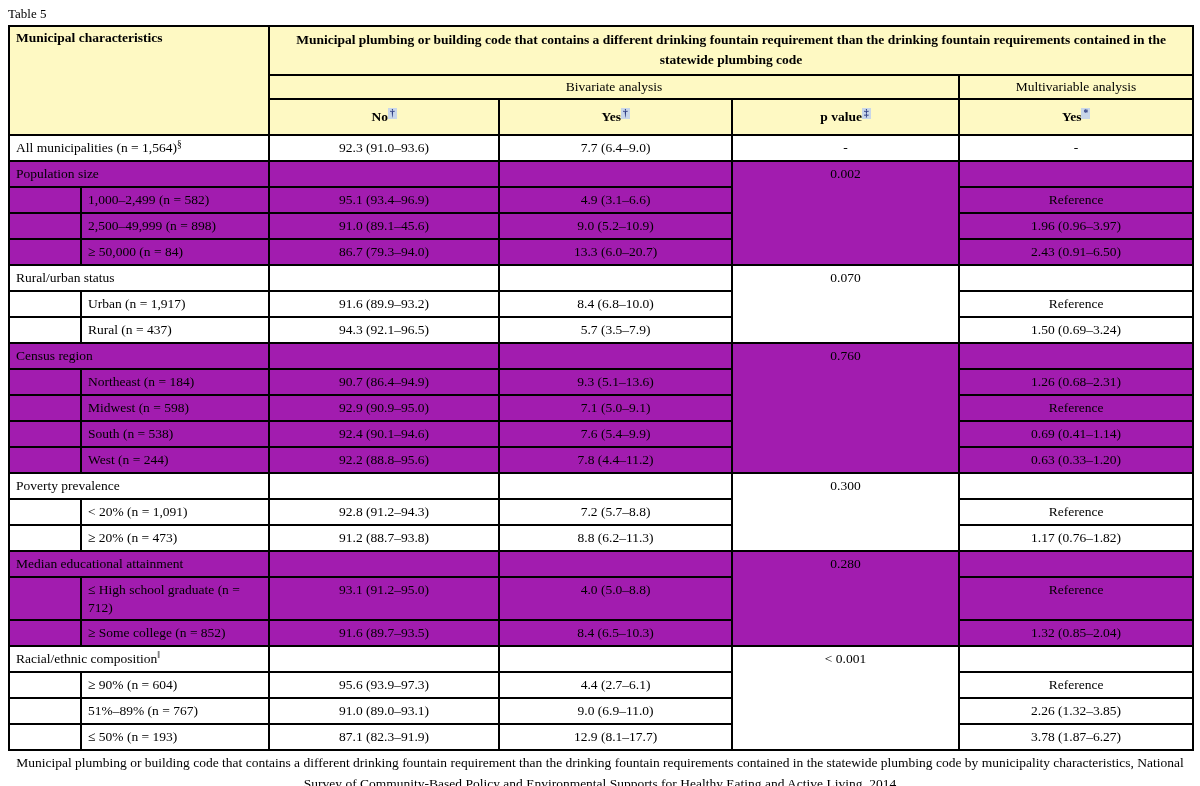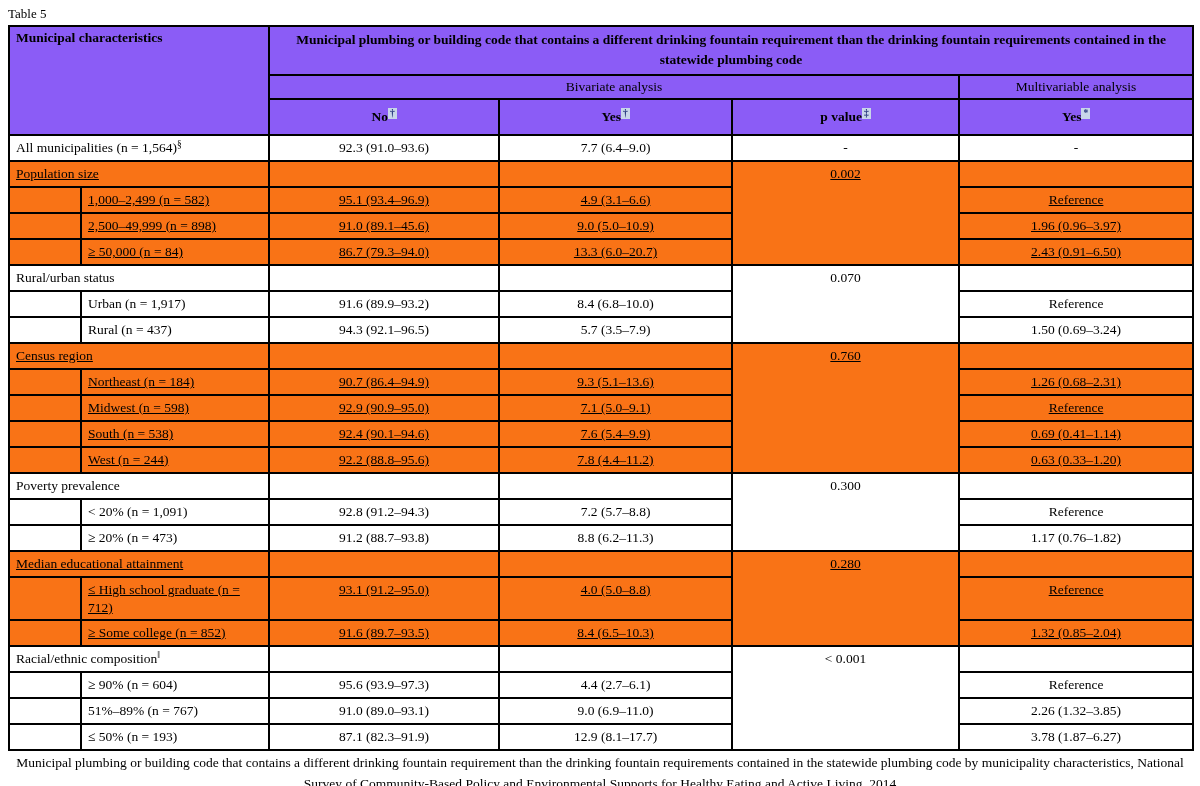--- a/index.html
+++ b/index.html
@@ -19,39 +19,39 @@
     table-layout: fixed;
     width: 1184px;
     margin-left: 8px;
   }
   table.main th, table.main td {
     border: 2px solid #000;
     font-size: 13.5px;
     padding: 3px 6px;
     overflow: hidden;
   }
-  thead th { background: #8b5cf6; font-weight: bold; }
+  thead th { background: #fef9c3; font-weight: bold; }
   th.corner {
     text-align: left;
     vertical-align: top;
     padding-top: 5px;
   }
   th.span-title {
     text-align: center;
     vertical-align: top;
     height: 49px;
     padding: 5px 14px;
     line-height: 1.45;
   }
   th.analysis { text-align: center; height: 23px; font-weight: normal; }
   th.colhead { text-align: center; height: 36px; }
   tbody td { vertical-align: top; line-height: 1.3; }
   td.lbl { text-align: left; margin-left: 20px; }
   td.num { text-align: center; }
-  td.g { background: #f97316; text-decoration: underline; }
+  td.g { background: #a21caf; }
   tr.std td { height: 26px; }
   sup { font-size: 9.5px; line-height: 0; }
   sup.hl {
     background: #c8d6e9;
     color: #21307a;
     padding: 0 2px 1px 2px;
   }
   .caption {
     width: 1200px;
     text-align: center;
@@ -110,21 +110,21 @@
         <td class="lbl g"></td>
         <td class="lbl g">1,000–2,499 (n = 582)</td>
         <td class="num g">95.1 (93.4–96.9)</td>
         <td class="num g">4.9 (3.1–6.6)</td>
         <td class="num g">Reference</td>
       </tr>
       <tr class="std">
         <td class="lbl g"></td>
         <td class="lbl g">2,500–49,999 (n = 898)</td>
         <td class="num g">91.0 (89.1–45.6)</td>
-        <td class="num g">9.0 (5.0–10.9)</td>
+        <td class="num g">9.0 (5.2–10.9)</td>
         <td class="num g">1.96 (0.96–3.97)</td>
       </tr>
       <tr class="std">
         <td class="lbl g"></td>
         <td class="lbl g">≥ 50,000 (n = 84)</td>
         <td class="num g">86.7 (79.3–94.0)</td>
         <td class="num g">13.3 (6.0–20.7)</td>
         <td class="num g">2.43 (0.91–6.50)</td>
       </tr>
       <tr class="std">

